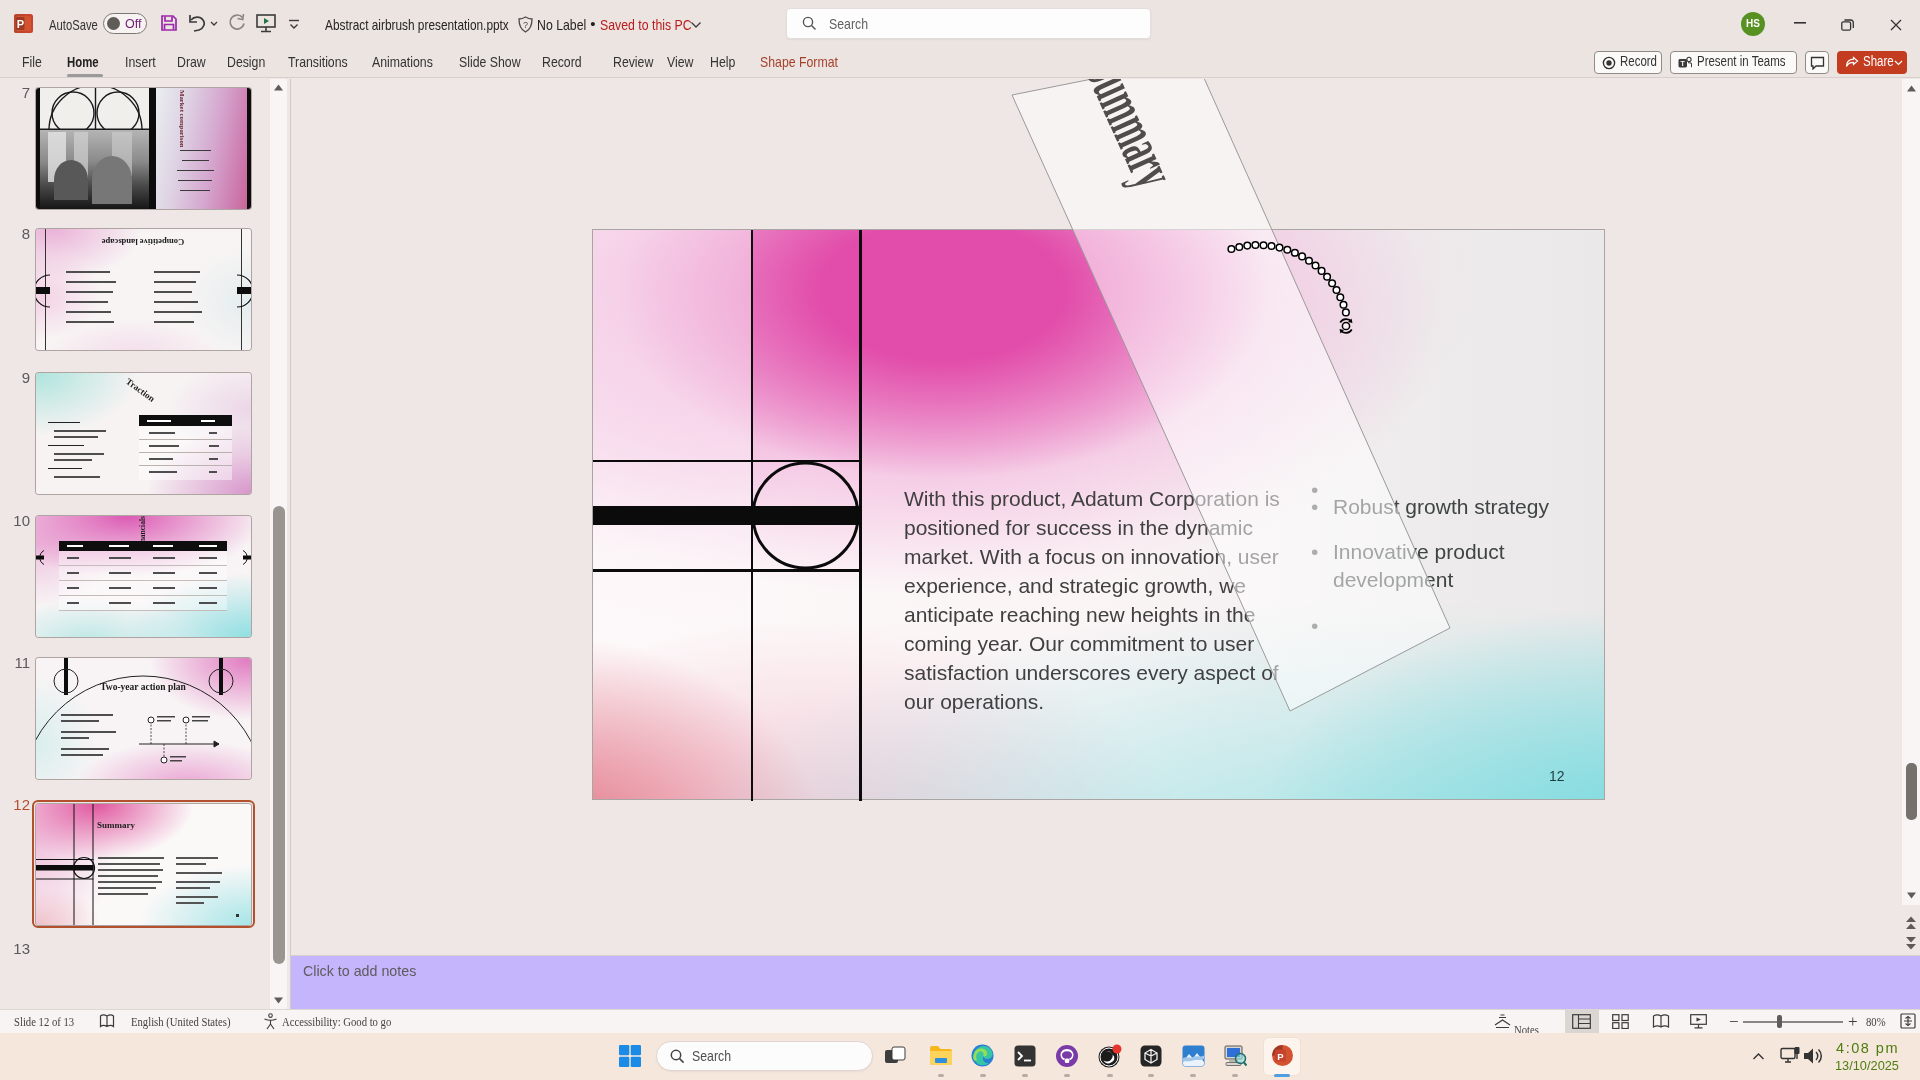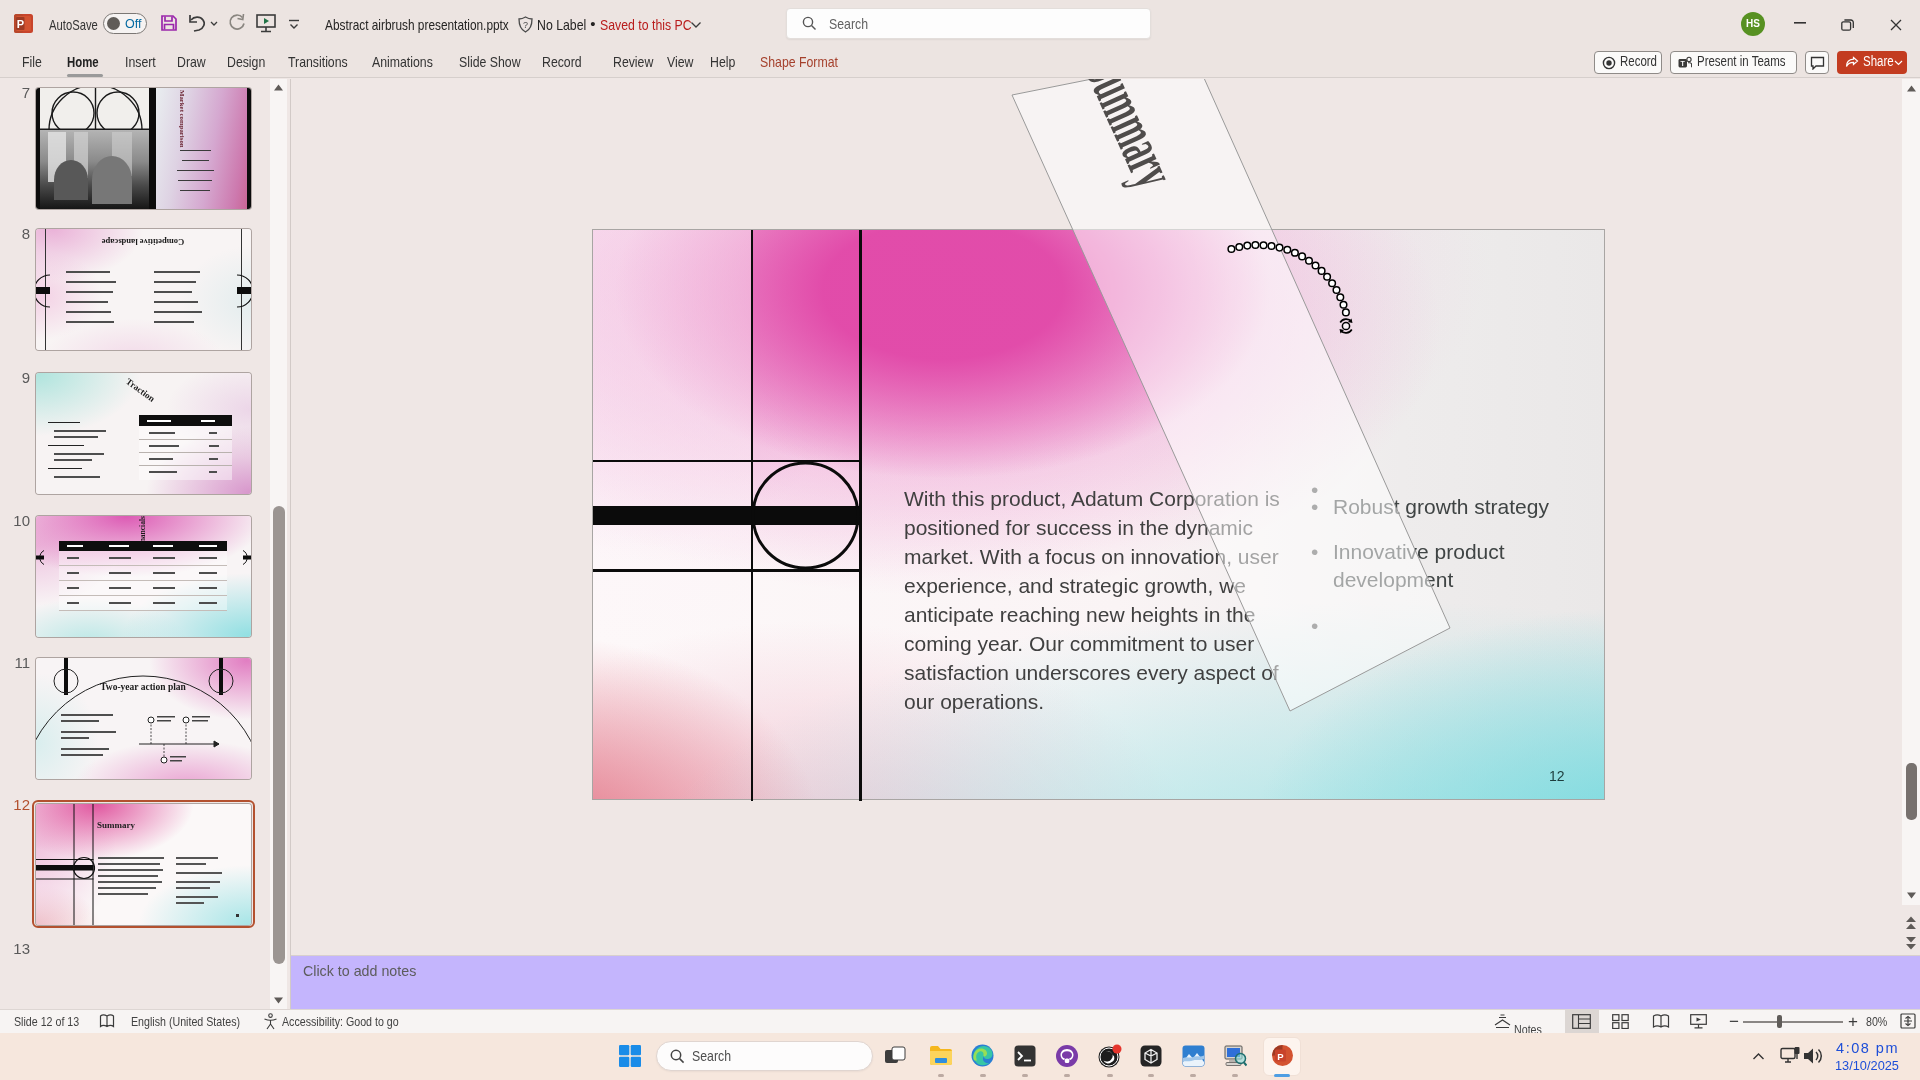--- a/index.html
+++ b/index.html
@@ -28,40 +28,40 @@
     radial-gradient(ellipse 480px 320px at 21% 116%, rgba(238,178,196,0.85), rgba(238,178,196,0) 84%),
     linear-gradient(90deg, #fdf8f9 0%, #faf4f5 52%, #eeecec 80%, #eae8e8 100%);
 }
 .thumb { position:absolute; left:36px; width:215px; height:121px; border-radius:3px; overflow:hidden; background:#fff; box-shadow:0 0 0 1px rgba(120,110,105,0.55); }
 .tnum { position:absolute; left:6px; width:24px; text-align:right; font-size:15px; color:#5a5a5a; }
 .tl { position:absolute; height:1.2px; background:#4e4e4e; }
 .mt { position:absolute; font-family:"Liberation Serif", serif; font-weight:bold; color:#1a1a1a; white-space:nowrap; }
 
 #notesbar { position:absolute; left:291px; top:955px; width:1629px; height:54px; background:#c4b5fd; border-top:1px solid #d8d0cd; }
 
-#statusbar { position:absolute; left:0; top:1009px; width:1920px; height:24px; background:#f7f4f3; border-top:1px solid #ddd6d3; font-size:13px; color:#424242; }
+#statusbar { position:absolute; left:0; top:1009px; width:1920px; height:24px; background:#f7f4f3; border-top:1px solid #ddd6d3; font-size:13px; color:#424242;font-family:Liberation Serif, serif; }
 
 #taskbar { position:absolute; left:0; top:1033px; width:1920px; height:47px; background:#f6e7dd; }
 </style>
 </head>
 <body>
 <div id="titlebar">
 
   <svg class="abs" style="left:14px;top:14px" width="19" height="19" viewBox="0 0 19 19">
     <rect x="0" y="0" width="19" height="19" rx="2.5" fill="#c8442b"></rect>
     <rect x="0" y="0" width="9" height="19" rx="2.5" fill="#b7472a"></rect>
     <rect x="2" y="2" width="15" height="15" rx="1.5" fill="#d35230"></rect>
     <rect x="2" y="3" width="8.5" height="13" rx="1" fill="#9e3a23"></rect>
     <text x="6.5" y="14" font-size="11" font-weight="bold" fill="#fff" text-anchor="middle" font-family="Liberation Sans">P</text>
   </svg>
   <span class="abs" style="left:49px;top:16px;font-size:15px;color:#333"><span class="nx" style="transform:scaleX(0.75)">AutoSave</span></span>
 
   <span class="abs" style="left:103px;top:13px;width:44px;height:21px;border:1px solid #7b7774;border-radius:11px;background:#f6f3f2"></span>
   <span class="abs" style="left:107px;top:17px;width:13px;height:13px;border-radius:50%;background:#605c58"></span>
-  <span class="abs" style="left:125px;top:17px;font-size:12.5px;color:#0369a1">Off</span>
+  <span class="abs" style="left:125px;top:17px;font-size:12.5px;color:#701a75">Off</span>
 
   <svg class="abs" style="left:160px;top:14px" width="18" height="18" viewBox="0 0 18 18">
     <path d="M2 2 h11 l3 3 v11 h-14 z" fill="none" stroke="#9a27ab" stroke-width="1.7"></path>
     <path d="M5 2.5 v4.5 h7 v-4.5" fill="none" stroke="#9a27ab" stroke-width="1.7"></path>
     <path d="M4.5 15.5 v-5 h9 v5" fill="none" stroke="#9a27ab" stroke-width="1.7"></path>
   </svg>
 
   <svg class="abs" style="left:188px;top:14px" width="30" height="19" viewBox="0 0 30 19">
     <path d="M3 6 C6 2.5, 12 2, 15 6 C17.5 9.2, 16 14 11 16 L6 17" fill="none" stroke="#3b3b3b" stroke-width="1.7"></path>
     <path d="M2 1 L2 8 L9 8" fill="none" stroke="#3b3b3b" stroke-width="1.7"></path>
@@ -581,14 +581,14 @@
   <svg class="abs" style="left:1780px;top:13px" width="22" height="20" viewBox="0 0 22 20">
     <rect x="1" y="2.5" width="14" height="10" rx="1.5" fill="none" stroke="#333" stroke-width="1.4"></rect>
     <path d="M5 16 h6 M8 12.5 v3.5" stroke="#333" stroke-width="1.4"></path>
     <rect x="14.5" y="1" width="5" height="7" rx="1" fill="#333"></rect>
     <path d="M17 8 v5" stroke="#333" stroke-width="1.4"></path>
   </svg>
   <svg class="abs" style="left:1802px;top:13px" width="22" height="20" viewBox="0 0 22 20">
     <path d="M2 7 H6 L11 2.5 V17.5 L6 13 H2 z" fill="#333"></path>
     <path d="M14 6 a5.5 5.5 0 0 1 0 8 M16.5 3.5 a9 9 0 0 1 0 13" fill="none" stroke="#333" stroke-width="1.5"></path>
   </svg>
-  <div class="abs" style="left:1799px;top:7px;width:100px;text-align:right;font-size:14.5px;color:#1d4ed8;line-height:16.5px"><span style="letter-spacing:1.5px">4:08 pm</span><br><span style="font-size:12.8px">13/10/2025</span></div>
+  <div class="abs" style="left:1799px;top:7px;width:100px;text-align:right;font-size:14.5px;color:#4d7c0f;line-height:16.5px"><span style="letter-spacing:1.5px">4:08 pm</span><br><span style="font-size:12.8px">13/10/2025</span></div>
 </div>
 
 </body></html>

